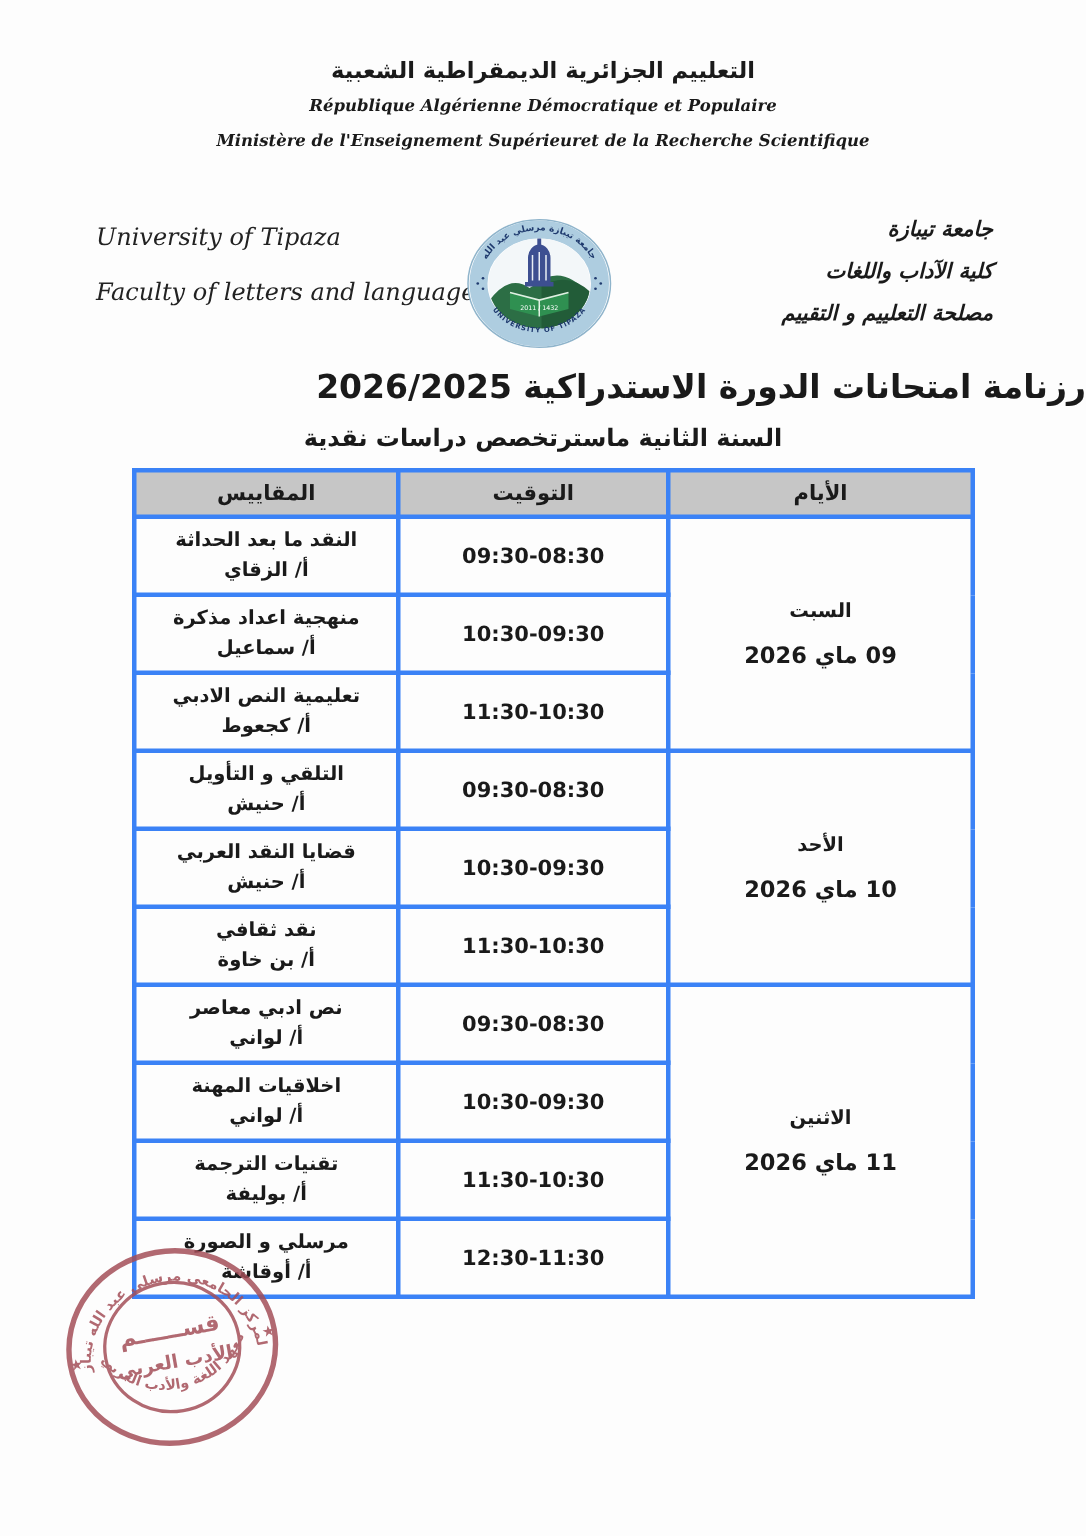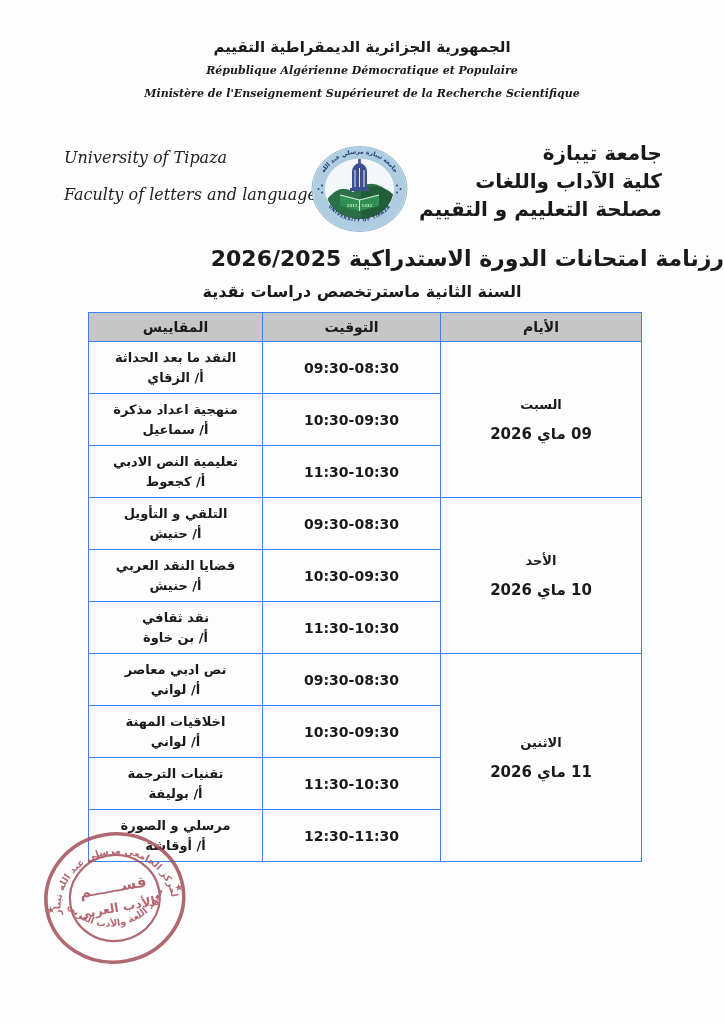--- a/index.html
+++ b/index.html
@@ -9,32 +9,32 @@
     font-family:"DejaVu Sans",sans-serif;
   }
   
   .gov-header{position:absolute;top:36px;left:0;width:100%;text-align:center;}
   .gov-ar{font-size:15px;font-weight:700;line-height:23px;direction:rtl;}
   .gov-fr{font-family:"DejaVu Serif",serif;font-style:italic;font-size:11px;line-height:23px;font-weight:700;}
   
   .info-row{position:absolute;top:140px;left:62px;width:600px;height:100px;}
   .info-left{position:absolute;left:2px;top:8px;font-family:"DejaVu Serif",serif;font-style:italic;font-size:16px;color:#222;}
   .info-left .l2{margin-top:18px;}
-  .info-right{position:absolute;right:0;top:4px;direction:rtl;text-align:right;font-weight:700;font-size:20px;}
+  .info-right{position:absolute;right:0;top:4px;direction:rtl;text-align:right;font-weight:700;font-size:14px;font-style:italic;}
   .info-right div{margin-bottom:9px;line-height:19px;}
   .logo-wrap{position:absolute;left:249px;top:6px;width:97px;height:86px;}
   
   .doc-title1{position:absolute;top:246px;left:0;width:100%;direction:rtl;font-weight:700;font-size:22px;}
   .doc-title2{position:absolute;top:282px;left:0;width:100%;text-align:center;direction:rtl;font-weight:700;font-size:16px;}
   
   table.schedule{
     position:absolute;top:312px;left:88px;width:550px;
     border-collapse:collapse;direction:rtl;table-layout:fixed;
   }
-  .schedule th,.schedule td{border:1px solid #3b82f6;}
+  .schedule th,.schedule td{border:3px solid #3b82f6;}
   .schedule th{
     background:#c6c6c6;height:28px;font-size:14px;font-weight:700;
     text-align:center;padding:0;
   }
   .col-days{width:200px;}
   .col-time{width:177px;}
   .col-subj{width:173px;}
   .schedule tbody tr{height:52px;}
   td.day-cell{text-align:center;vertical-align:middle;font-weight:700;}
   .day-name{font-size:13px;margin-bottom:13px;}
@@ -48,21 +48,21 @@
     position:absolute;left:37px;top:828px;width:156px;height:142px;
     opacity:.84;transform:rotate(-10deg);
   }
 </style>
 </head>
 <body>
 
 <div class="page">
 
   <div class="gov-header">
-    <div class="gov-ar">الجمهورية الجزائرية الديمقراطية التقييم</div>
+    <div class="gov-ar">التعلييم الجزائرية الديمقراطية الشعبية</div>
     <div class="gov-fr">République Algérienne Démocratique et Populaire</div>
     <div class="gov-fr">Ministère de l'Enseignement Supérieuret de la Recherche Scientifique</div>
   </div>
 
   <div class="info-row">
     <div class="info-left">
       <div class="l1">University of Tipaza</div>
       <div class="l2">Faculty of letters and languages</div>
     </div>
 

